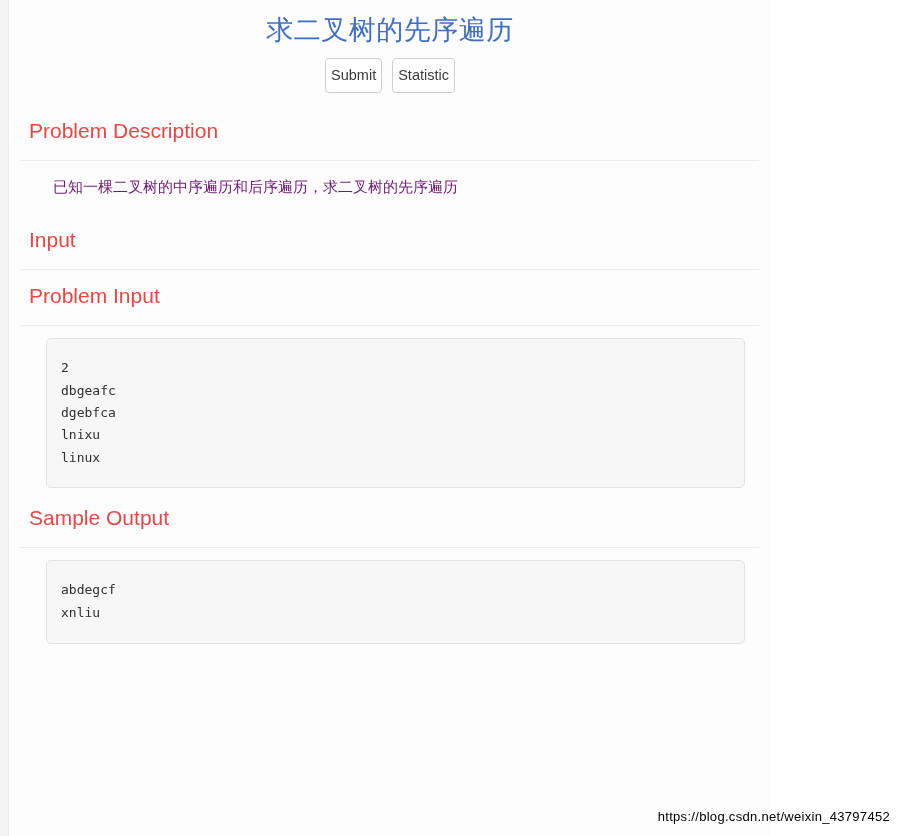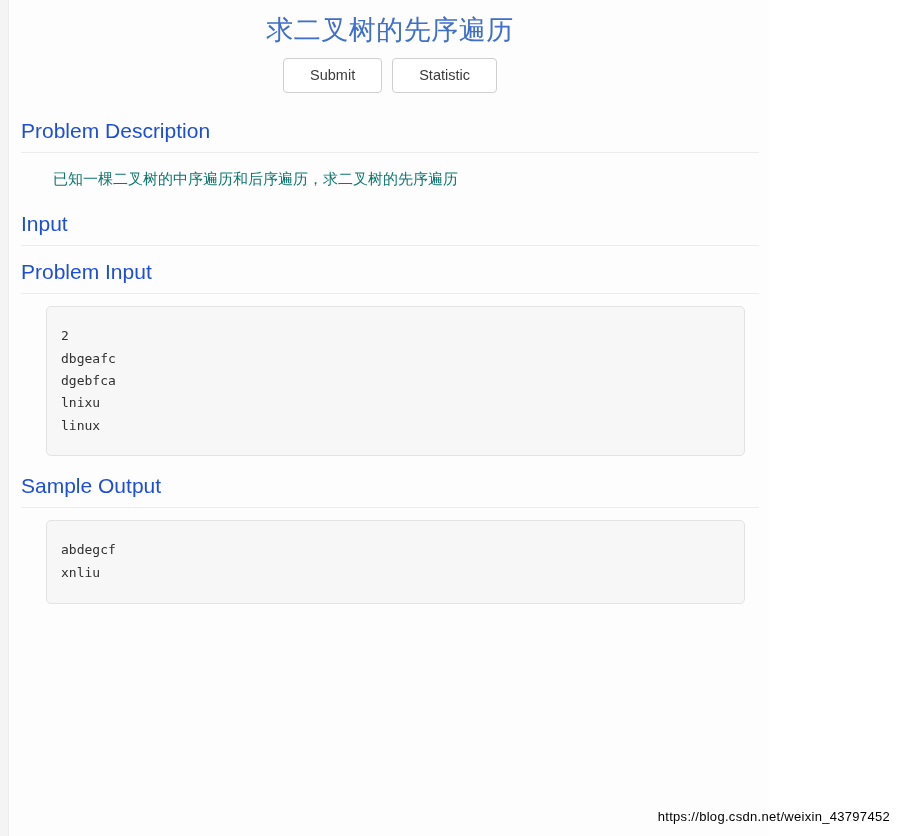--- a/index.html
+++ b/index.html
@@ -65,45 +65,45 @@
     margin-bottom: 20px;
   }
   .btn {
     display: inline-block;
     background: #ffffff;
     border: 1px solid #cfcfcf;
     border-radius: 4px;
     color: #3b3b3b;
     font-size: 14.5px;
     font-family: "Liberation Sans", "DejaVu Sans", sans-serif;
-    padding: 8px 26px;
+    padding: 8px 5px;
     line-height: 1.2;
     cursor: pointer;
   }
   .section {
     padding: 0 6px;
   }
   .section-title {
     font-size: 21px;
     font-weight: 400;
-    color: #1d4ed8;
-    margin: 0;
+    color: #ef4444;
+    margin: 8px;
     padding: 4px 0 8px 0;
     line-height: 1.3;
   }
   .rule {
     border: 0;
     border-top: 1px solid #ececec;
     margin: 0 0 8px 0;
     height: 0;
   }
   .section-body {
     font-size: 15px;
     line-height: 1.62;
-    color: #0f766e;
+    color: #701a75;
     padding: 6px 20px 14px 26px;
     margin: 0;
     text-indent: 0;
   }
   .section-body.indent-first {
     text-indent: 6px;
   }
   .codeblock {
     background: #f7f7f7;
     border: 1px solid #e3e3e3;

